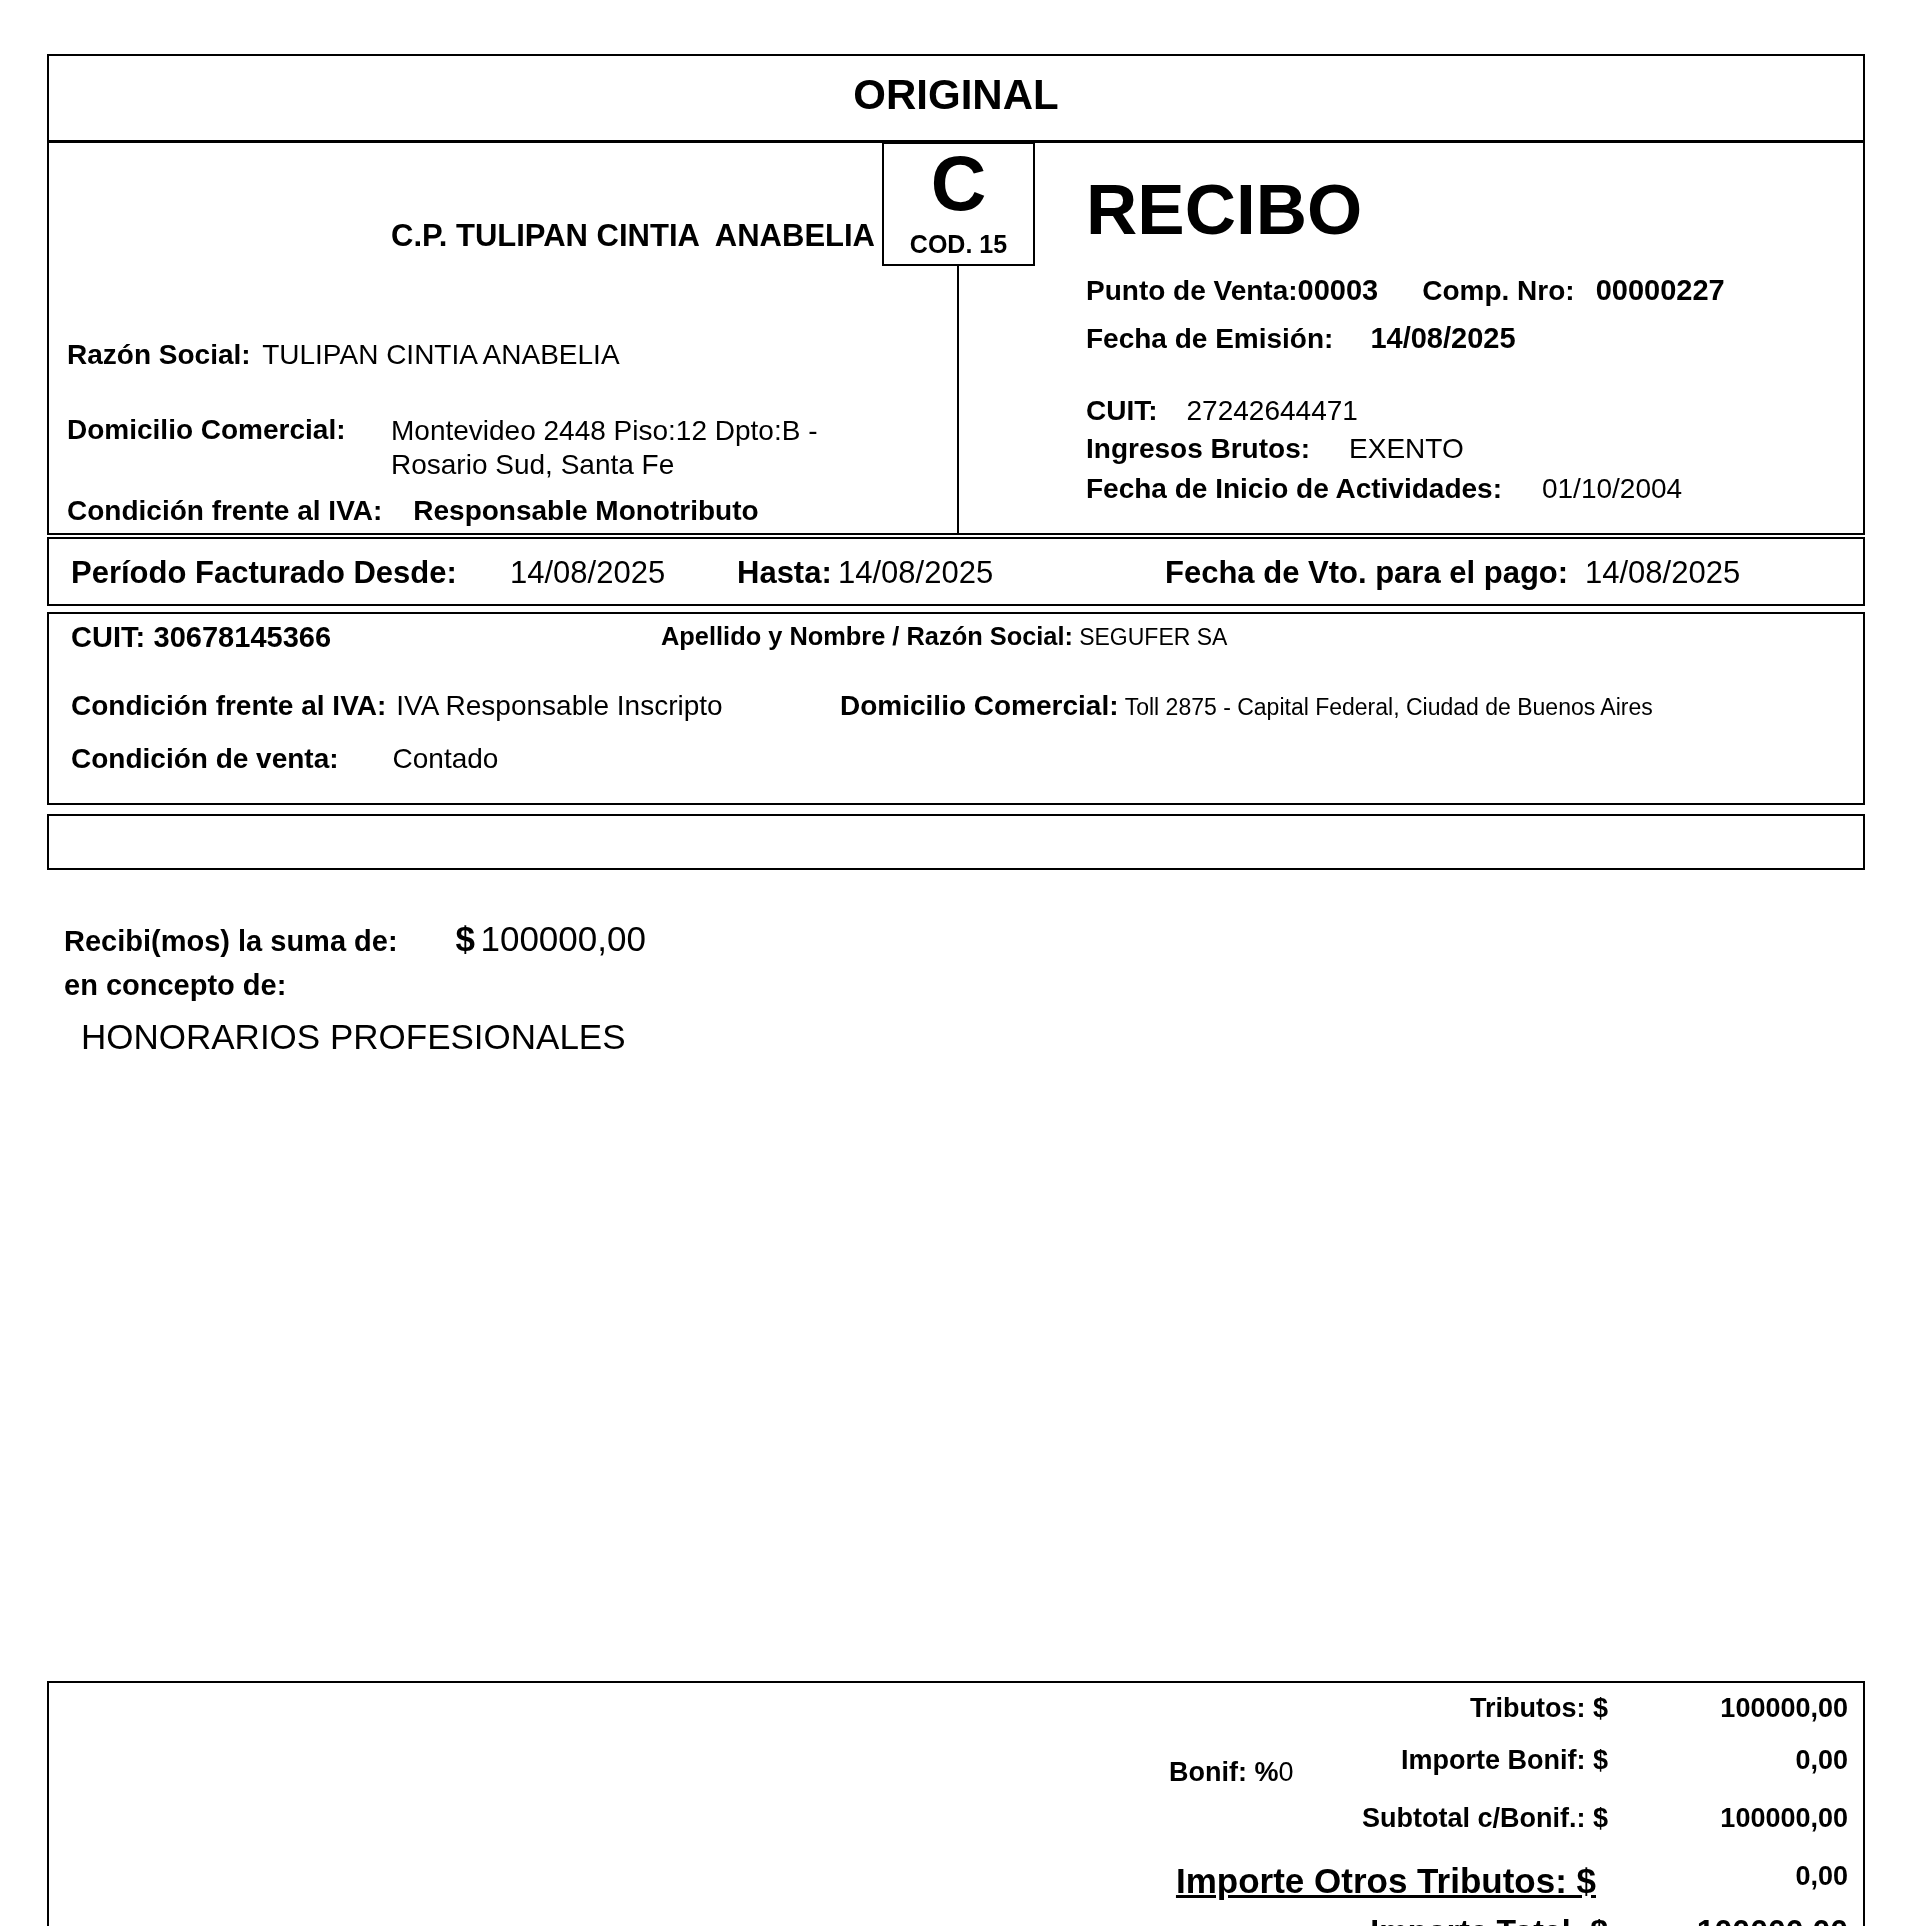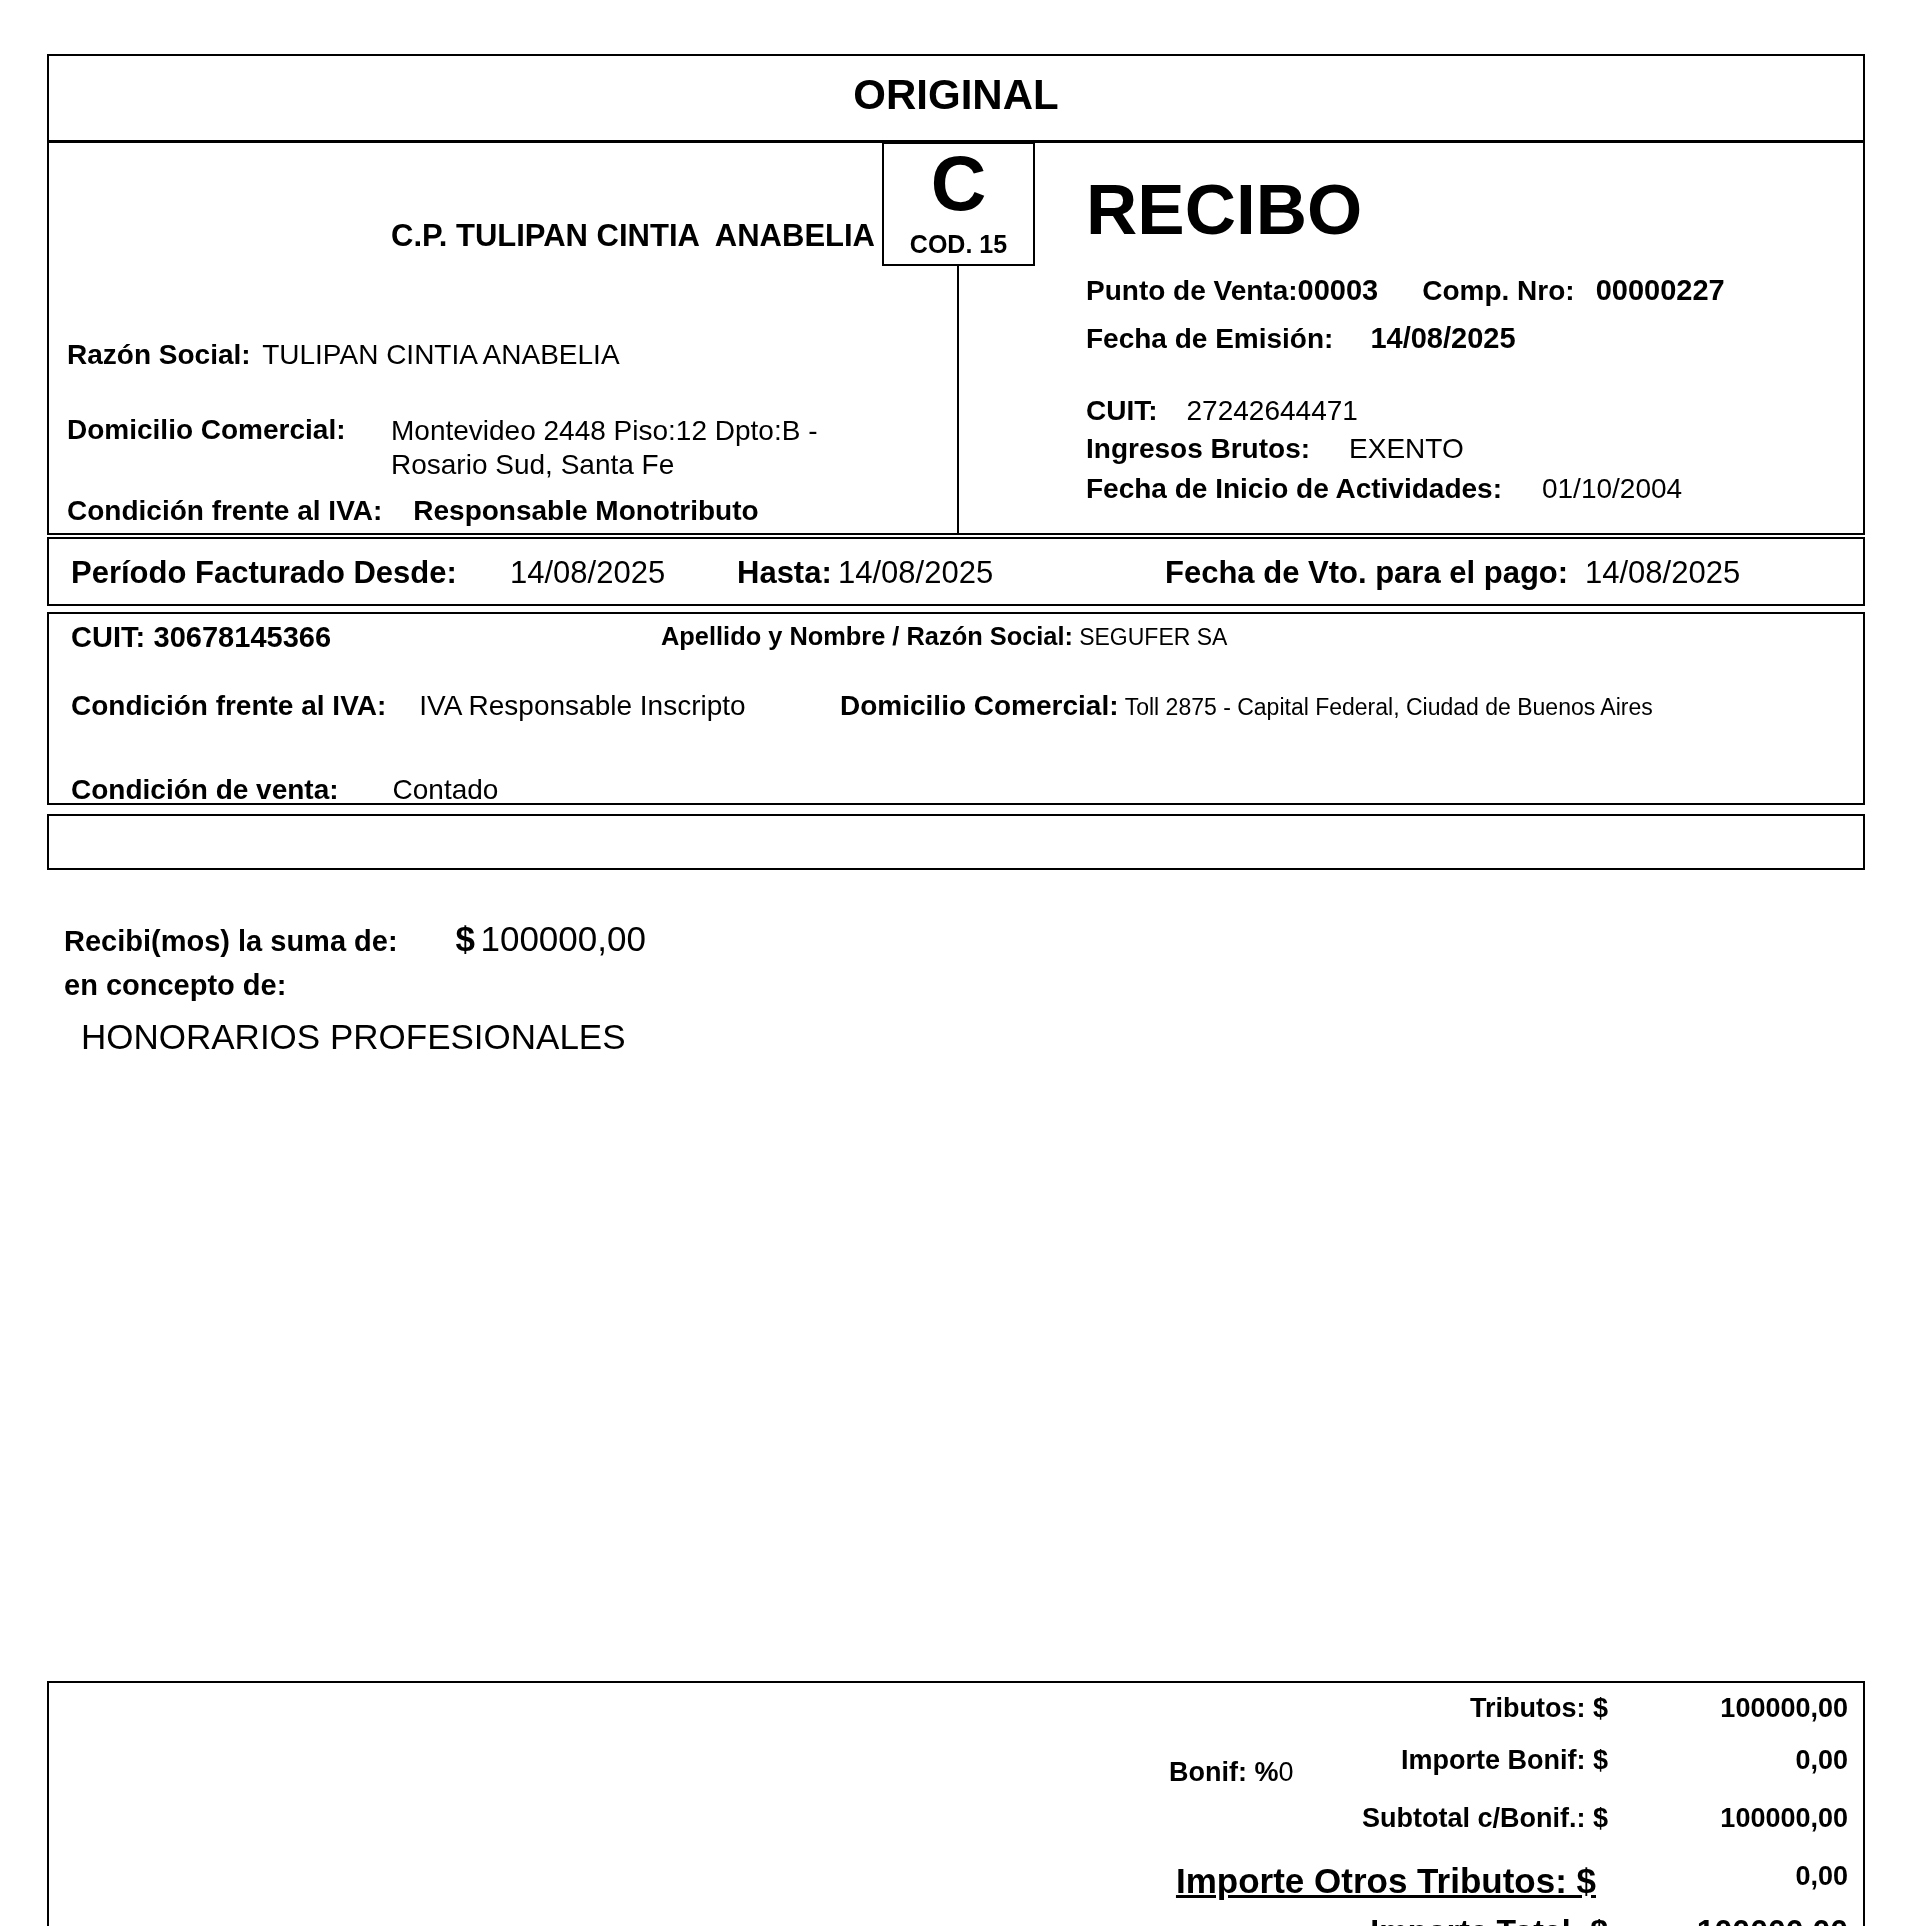--- a/index.html
+++ b/index.html
@@ -94,28 +94,28 @@
   <span class="lbl">CUIT:</span>
   <span style="margin-left:8.5px;font-weight:bold;">30678145366</span>
 </div>
 <div class="abs row-flex" style="left:661px; top:622px; font-size:25.4px;">
   <span class="lbl">Apellido y Nombre / Razón Social:</span>
   <span style="margin-left:6.2px; font-size:23px;">SEGUFER SA</span>
 </div>
 
 <div class="abs row-flex t62" style="left:71px; top:690px;">
   <span class="lbl">Condición frente al IVA:</span>
-  <span style="margin-left:33px;text-align:right;">IVA Responsable Inscripto</span>
+  <span style="margin-left:10px;text-align:right;">IVA Responsable Inscripto</span>
 </div>
 <div class="abs row-flex" style="left:840px; top:690px; font-size:28px;">
   <span class="lbl">Domicilio Comercial:</span>
   <span style="margin-left:6.2px; font-size:23px;">Toll 2875 - Capital Federal, Ciudad de Buenos Aires</span>
 </div>
 
-<div class="abs row-flex t62" style="left:71px; top:774px;">
+<div class="abs row-flex t62" style="left:71px; top:743px;">
   <span class="lbl">Condición de venta:</span>
   <span style="margin-left:54px;">Contado</span>
 </div>
 
 <div class="box" style="left:47px; top:814px; width:1818px; height:56px; border-width:2.3px;"></div>
 
 <div class="abs row-flex" style="left:64px; top:919px;">
   <span class="lbl" style="font-size:29px;">Recibi(mos) la suma de:</span>
   <span class="b" style="margin-left:58px; font-size:35px;">$</span>
   <span style="margin-left:5.4px; font-size:35px;">100000,00</span>

